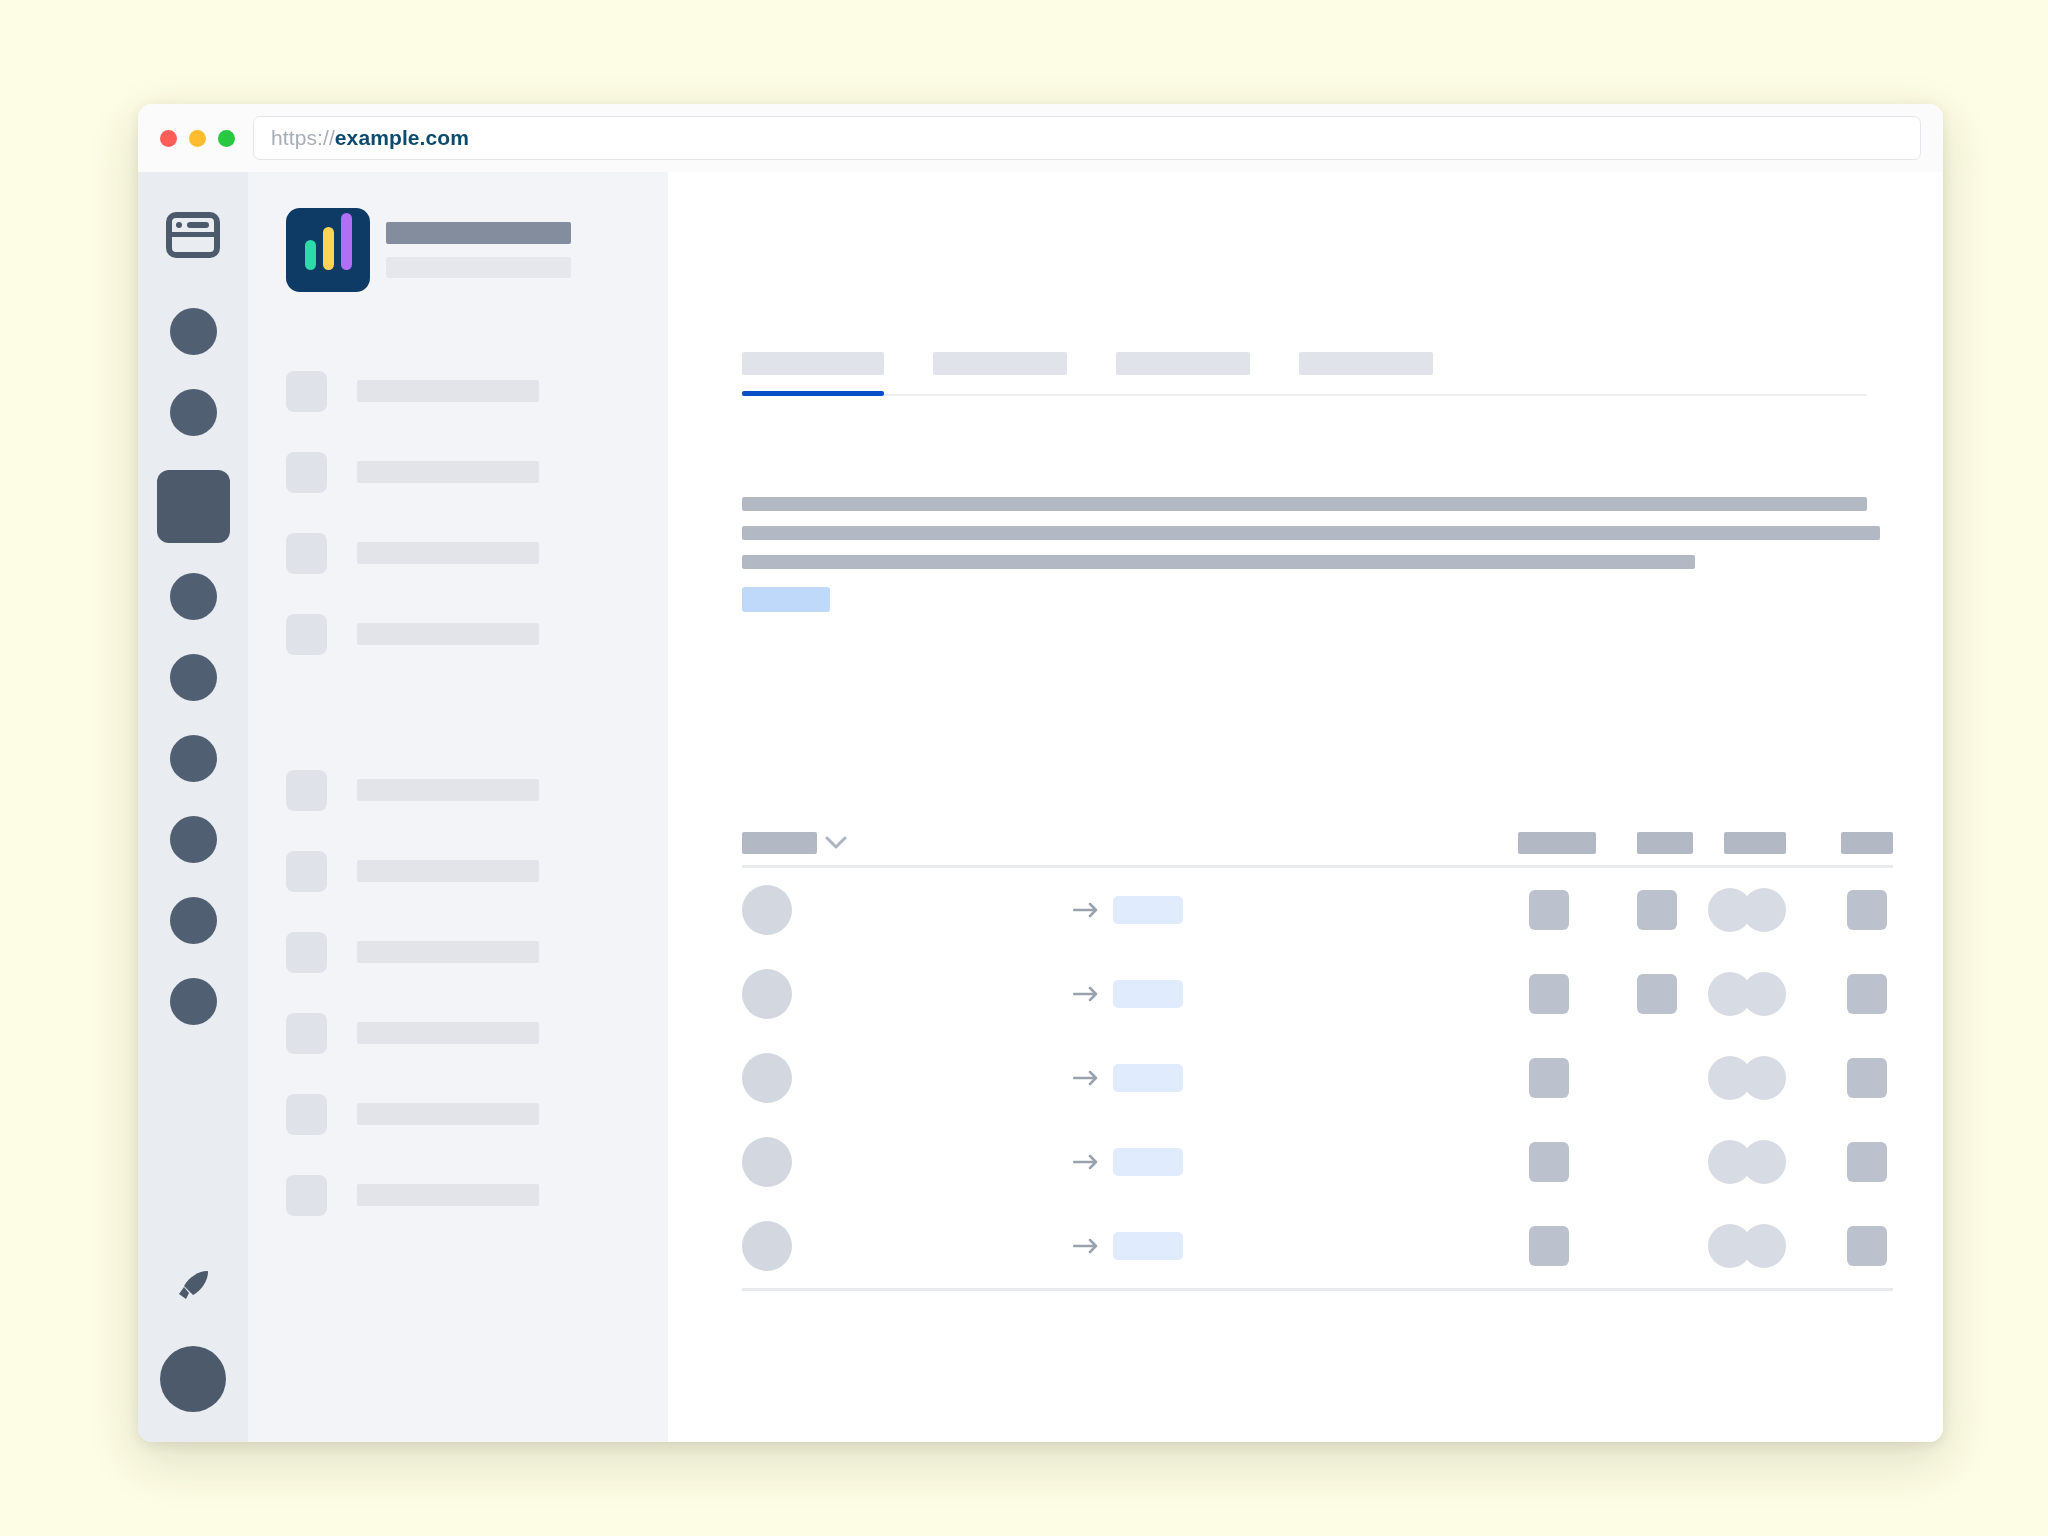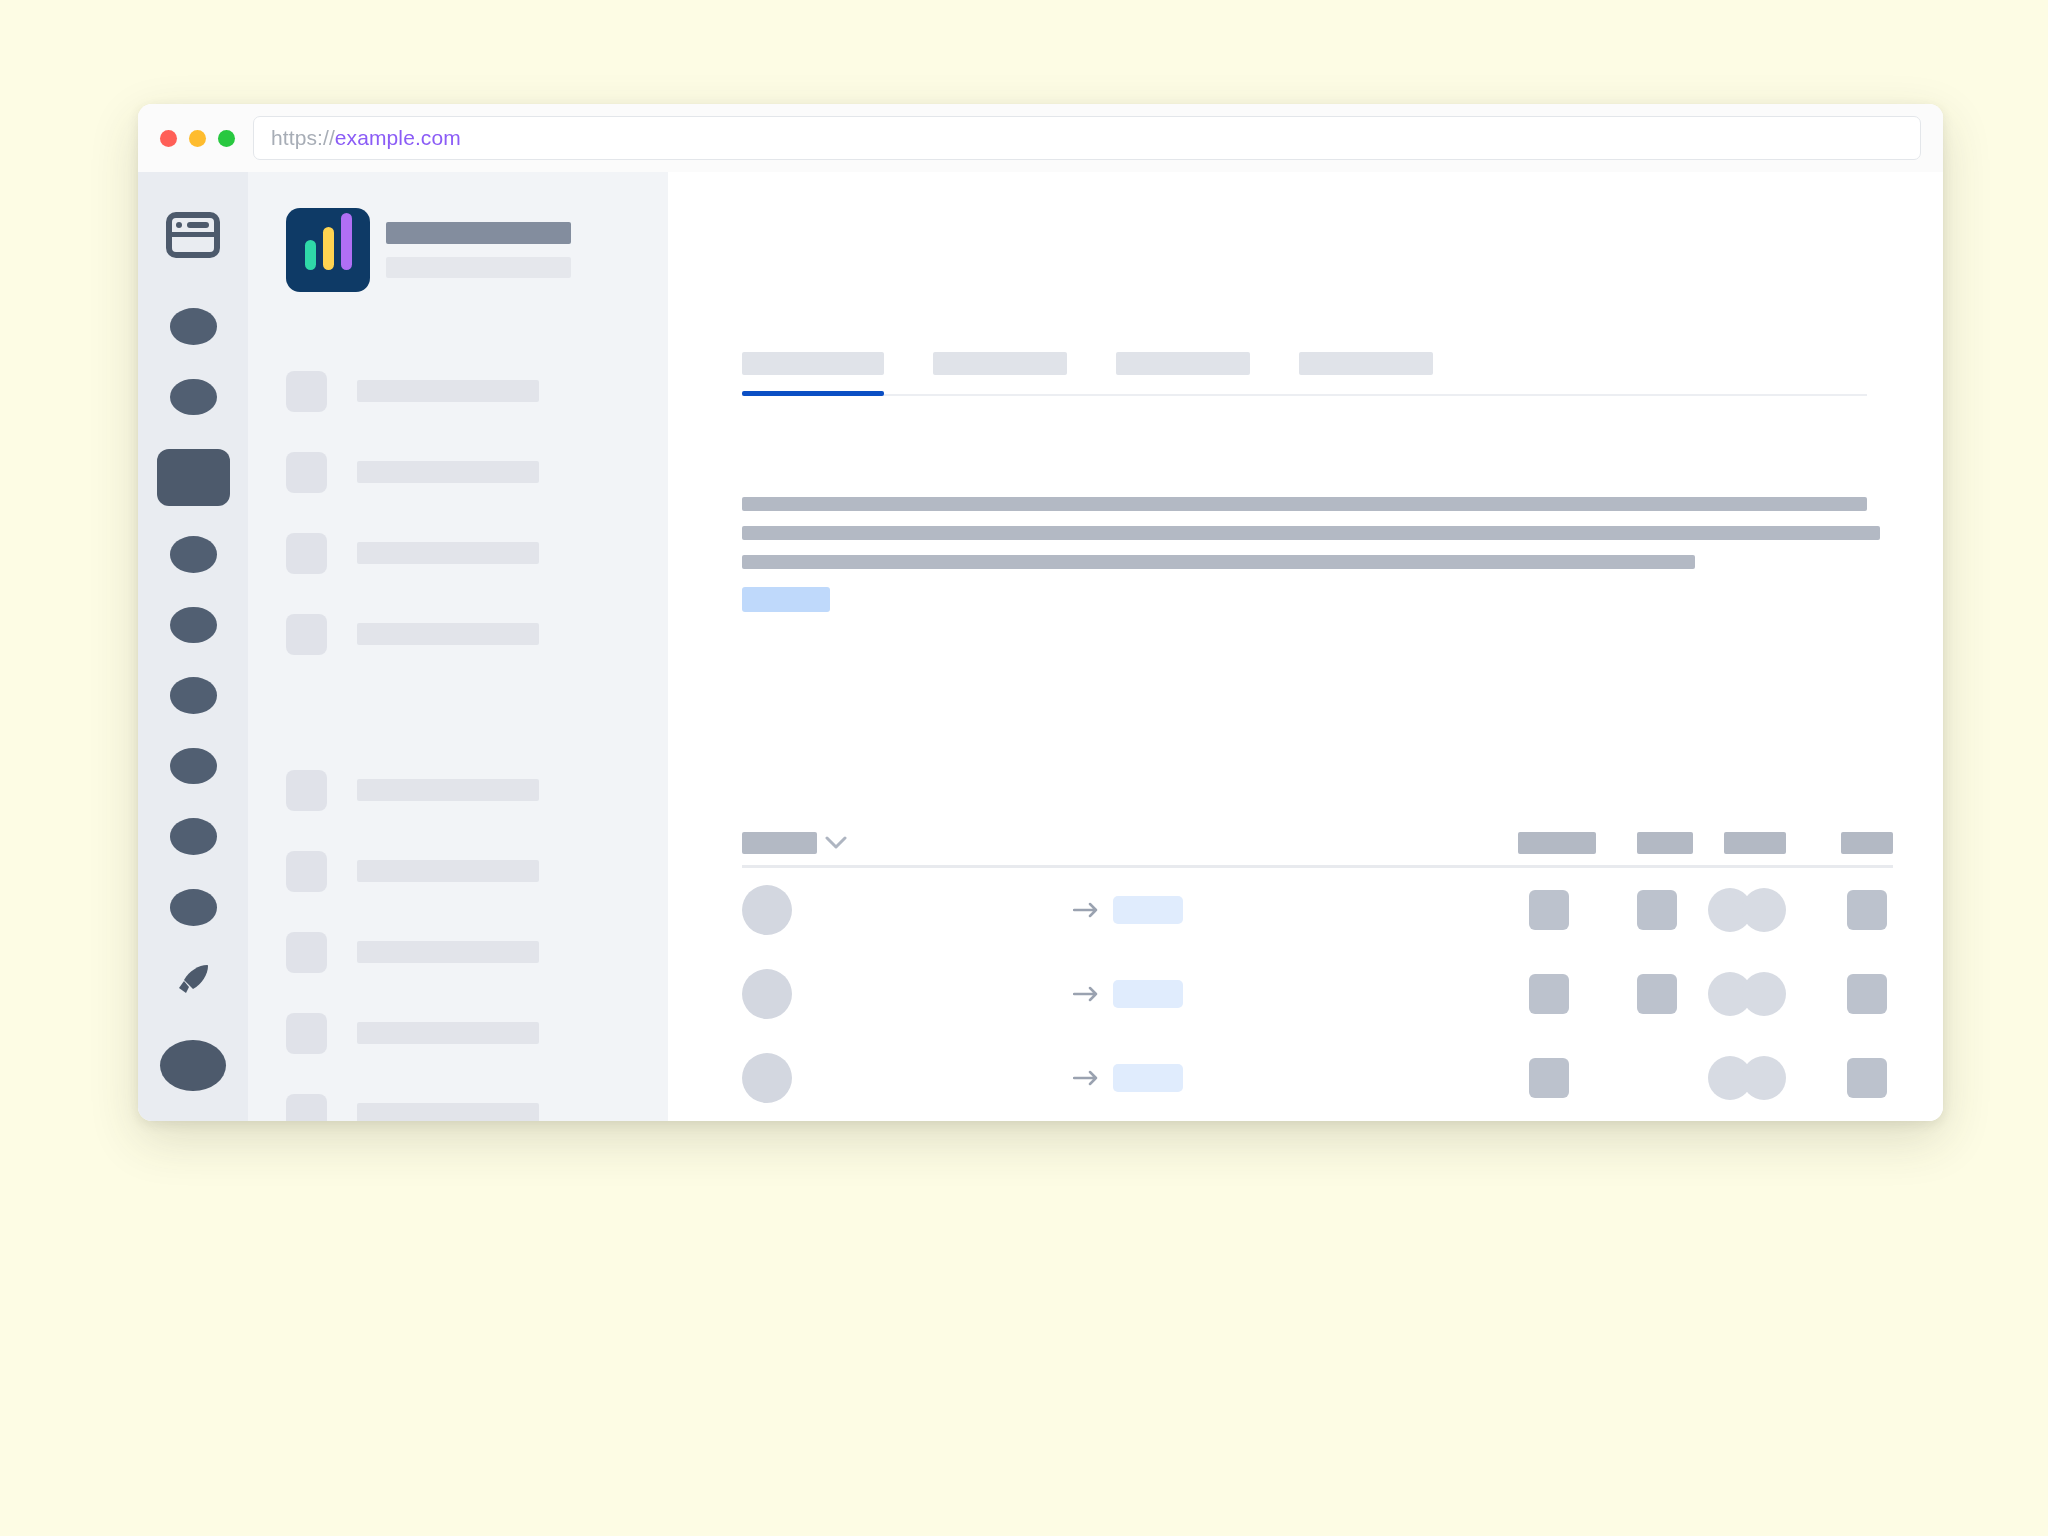--- a/index.html
+++ b/index.html
@@ -7,21 +7,21 @@
     width: 2048px; height: 1536px;
     background: #fdfce4;
     font-family: "Liberation Sans", sans-serif;
     overflow: hidden;
   }
 
   
   #browser-window {
     position: absolute;
     left: 138px; top: 104px;
-    width: 1805px; height: 1017px;
+    width: 1805px; height: 1338px;
     background: #ffffff;
     border-radius: 14px;
     box-shadow: 0 18px 50px rgba(60,60,40,.16), 0 3px 12px rgba(60,60,40,.10);
     overflow: hidden;
     display: flex;
     flex-direction: column;
   }
 
   
   #title-bar {
@@ -44,21 +44,21 @@
     background: #ffffff;
     border: 1px solid #e3e6ea;
     border-radius: 7px;
     display: flex;
     align-items: center;
     padding: 0 17px;
     font-size: 21px;
     letter-spacing: .1px;
   }
   #url-scheme { color: #a7adb6; }
-  #url-host   { color: #8b5cf6; font-weight: 400; }
+  #url-host   { color: #0c4a6e; font-weight: 700; }
 
   
   #window-body { flex: 1; display: flex; min-height: 0; }
 
   
   #icon-rail {
     width: 110px;
     background: #e9ecf1;
     flex: none;
     display: flex;

